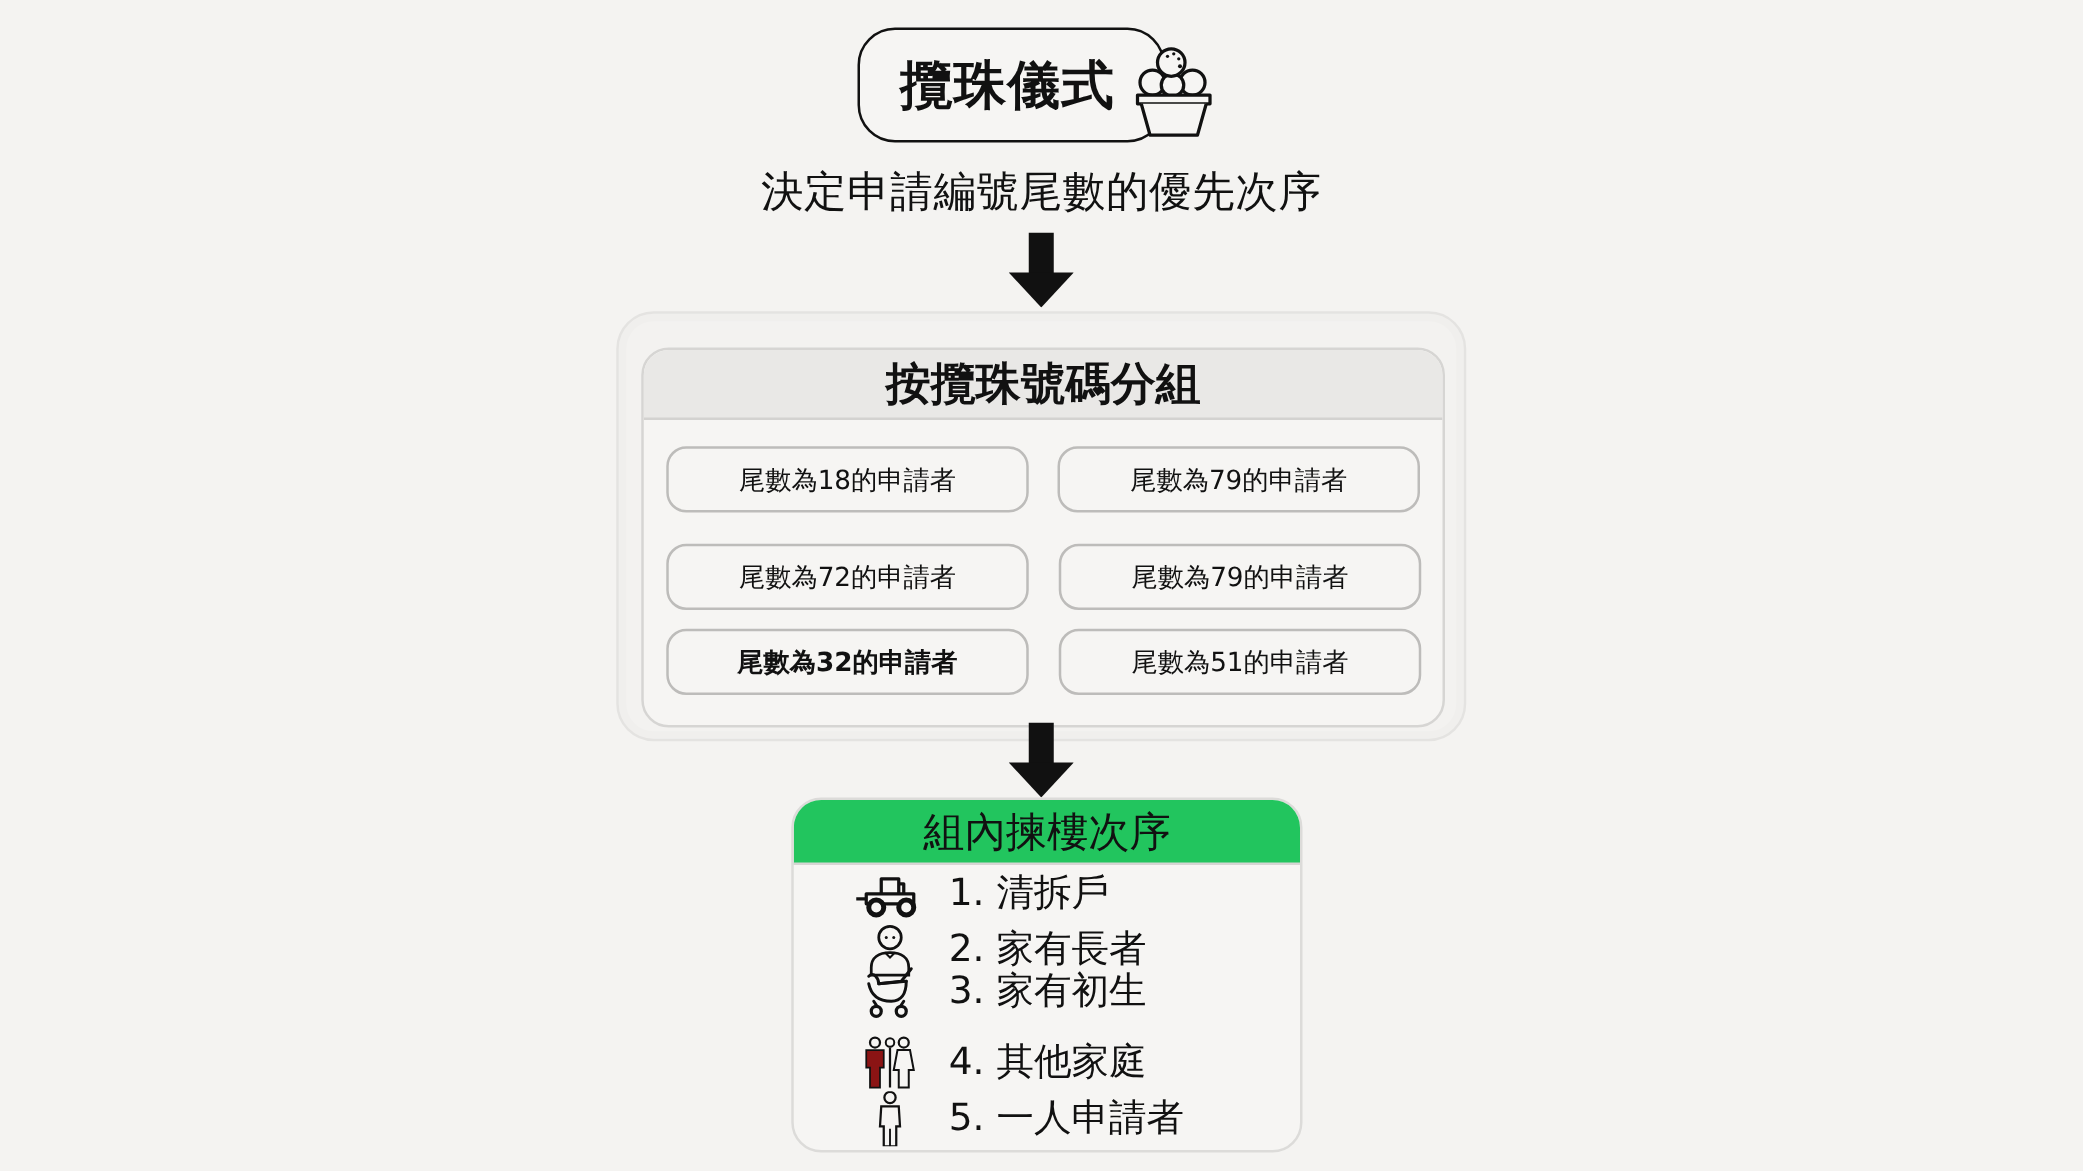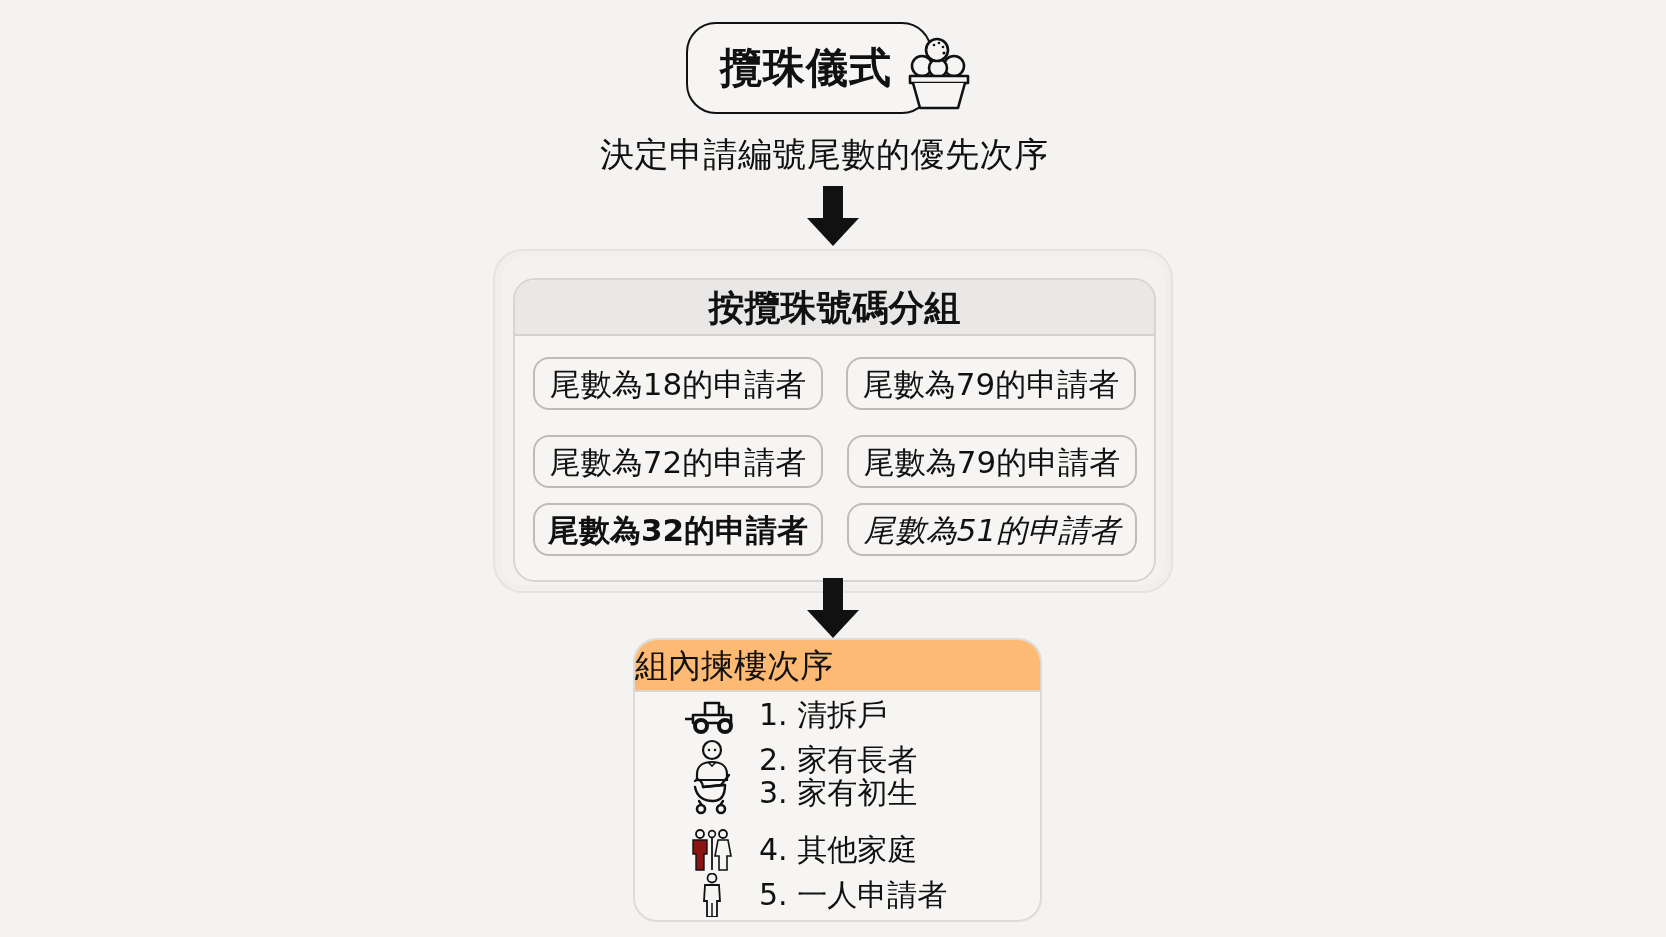--- a/index.html
+++ b/index.html
@@ -27,21 +27,21 @@
       display: flex; align-items: center;
     }
     .title-text {
       position: absolute; left: 32px; top: 18px;
       font-size: 42px; font-weight: bold; letter-spacing: 1px;
       line-height: 52px;
     }
     .bowl-icon { position: absolute; left: 216px; top: 4px; width: 70px; height: 84px; }
 
     .subtitle {
-      left: 600px; top: 132px; width: 466px; 
+      left: 600px; top: 132px; width: 466px; text-align: center;
       font-size: 34px; line-height: 44px; letter-spacing: 0.5px;
     }
 
     .arrow { width: 52px; height: 60px; }
     .arrow-1 { left: 807px; top: 186px; }
     .arrow-2 { left: 807px; top: 578px; }
 
     
     .outer-card {
       left: 493px; top: 249px; width: 680px; height: 344px;
@@ -66,38 +66,38 @@
       text-align: center;
       font-size: 36px; line-height: 56px; font-weight: bold;
     }
     .pill {
       position: absolute; width: 290px; height: 53px;
       box-sizing: border-box;
       border: 2px solid #bdbcba;
       border-radius: 16px;
       background: #f6f5f3;
       text-align: center;
-      font-size: 31px; line-height: 50px;
+      font-size: 21px; line-height: 50px;
       white-space: nowrap;
     }
 
     
     .order-card {
       left: 633px; top: 638px; width: 409px; height: 284px;
       box-sizing: border-box;
       border: 2px solid #dcdbd9;
       border-radius: 24px;
       background: #f6f5f3;
       overflow: hidden;
     }
     .order-header {
       position: absolute; left: 0; top: 0; right: 0; height: 50px;
-      background: #fdba74;
+      background: #22c55e;
       border-bottom: 2px solid #d6d5d3;
-      text-align: left;
+      text-align: center;
       font-size: 33px; line-height: 52px;
     }
     .order-row {
       position: absolute; left: 0; height: 44px; width: 100%;
     }
     .order-icon {
       position: absolute; left: 48px; top: 0; width: 56px; height: 44px;
     }
     .order-label {
       position: absolute; left: 124px; top: 0;
@@ -135,21 +135,21 @@
 </svg>
 
 <div class="abs outer-card"></div>
 <div class="abs inner-card">
   <div class="inner-header">按攬珠號碼分組</div>
   <div class="pill" style="left:18px; top:77px;">尾數為18的申請者</div>
   <div class="pill" style="left:331px; top:77px;">尾數為79的申請者</div>
   <div class="pill" style="left:18px; top:155px;">尾數為72的申請者</div>
   <div class="pill" style="left:332px; top:155px;">尾數為79的申請者</div>
   <div class="pill" style="left:18px; top:223px;font-weight:bold;">尾數為32的申請者</div>
-  <div class="pill" style="left:332px; top:223px;font-style:italic;">尾數為51的申請者</div>
+  <div class="pill" style="left:332px; top:223px;">尾數為51的申請者</div>
 </div>
 
 <svg class="abs arrow arrow-2" viewBox="0 0 52 60">
   <rect x="16" y="0" width="20" height="34" fill="#111"></rect>
   <polygon points="0,32 52,32 26,60" fill="#111"></polygon>
 </svg>
 
 <div class="abs order-card">
   <div class="order-header">組內揀樓次序</div>
 

